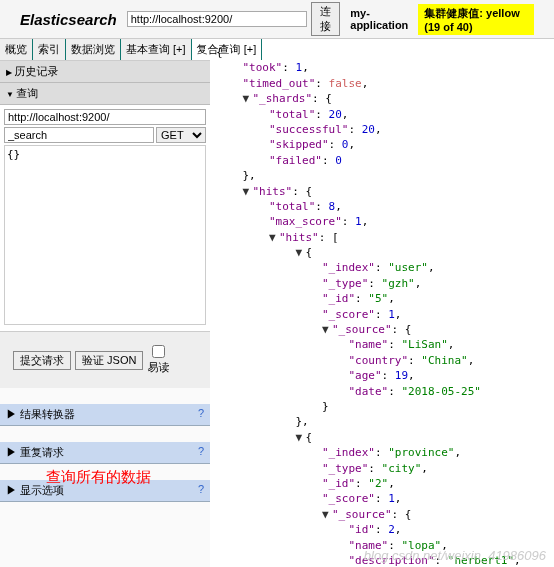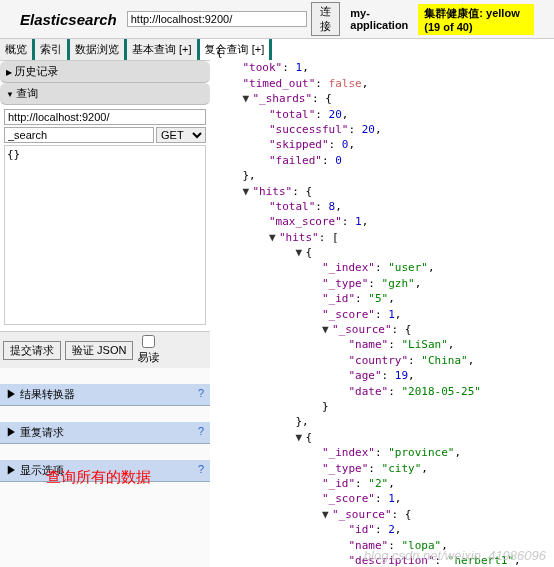--- a/index.html
+++ b/index.html
@@ -6,32 +6,32 @@
 body { font-family: Arial, sans-serif; font-size: 11px; background: #fff; width: 554px; }
 .topbar { display: flex; align-items: center; background: #f5f5f5; border-bottom: 1px solid #ccc; padding: 2px 20px; gap: 4px; }
 .logo { font-weight: bold; font-style: italic; font-size: 15px; padding-right: 6px; }
 .url-input { flex: 0 0 180px; font-size: 11px; padding: 1px 3px; border: 1px solid #aaa; }
 .btn { font-size: 11px; padding: 1px 6px; border: 1px solid #888; background: #eee; cursor: pointer; }
 .app-name { padding: 0 6px; font-weight: bold; }
 .health { background: #ffff00; padding: 2px 6px; font-weight: bold; font-size: 11px; }
 .main { display: flex; }
 .left { width: 210px; background: #fafafa; }
 .tabs { display: flex; background: #eee; border-bottom: 1px solid #ccc; font-size: 11px; }
-.tab { padding: 3px 5px; border-right: 3px solid #0f766e; cursor: pointer; white-space: nowrap; }
+.tab { padding: 3px 5px; border-right: 1px solid #0f766e; cursor: pointer; white-space: nowrap; }
 .tab.active { background: #fff; }
-.section { padding: 3px 6px; background: #ddd; border-bottom: 1px solid #bbb; font-size: 11px; border-radius: 6px; }
+.section { padding: 3px 6px; background: #ddd; border-bottom: 1px solid #bbb; font-size: 11px; }
 .section::before { content: "▶ "; font-size: 8px; }
 .section.open::before { content: "▼ "; font-size: 8px; }
 .query-area { padding: 4px; background: #fff; }
 .query-url { width: 100%; font-size: 11px; padding: 1px 3px; border: 1px solid #aaa; margin-bottom: 2px; }
 .query-row { display: flex; gap: 2px; }
 .query-path { flex: 1; font-size: 11px; padding: 1px 3px; border: 1px solid #aaa; }
 .method { width: 72px; font-size: 11px; border: 1px solid #aaa; }
 .body-area { width: 100%; height: 180px; font-family: monospace; font-size: 11px; padding: 2px; border: 1px solid #ccc; margin-top: 2px; resize: none; }
-.action-row { display: flex; gap: 4px; padding: 3px; background: #eee; border-top: 1px solid #ccc; align-items: center; }
+.action-row { display: flex; gap: 4px; padding: 13px; background: #eee; border-top: 1px solid #ccc; align-items: center; }
 .action-row .btn { font-size: 11px; }
 .checkbox-lbl { font-size: 11px; display: flex; align-items: center; gap: 2px; flex-direction: column; }
 .accordion { background: #c8d8f0; border-bottom: 1px solid #9ab; padding: 3px 6px; font-size: 11px; display: flex; justify-content: space-between; cursor: pointer; margin-top: 16px; }
 .accordion .arrow { color: #36c; }
 .right { flex: 1; padding: 6px; font-family: Consolas, monospace; font-size: 11px; line-height: 1.4; overflow: auto; }
 .json-line { white-space: pre; }
 .k { color: #800080; }
 .s { color: #008000; }
 .n { color: #0000cd; }
 .b { color: #cd5c5c; }

